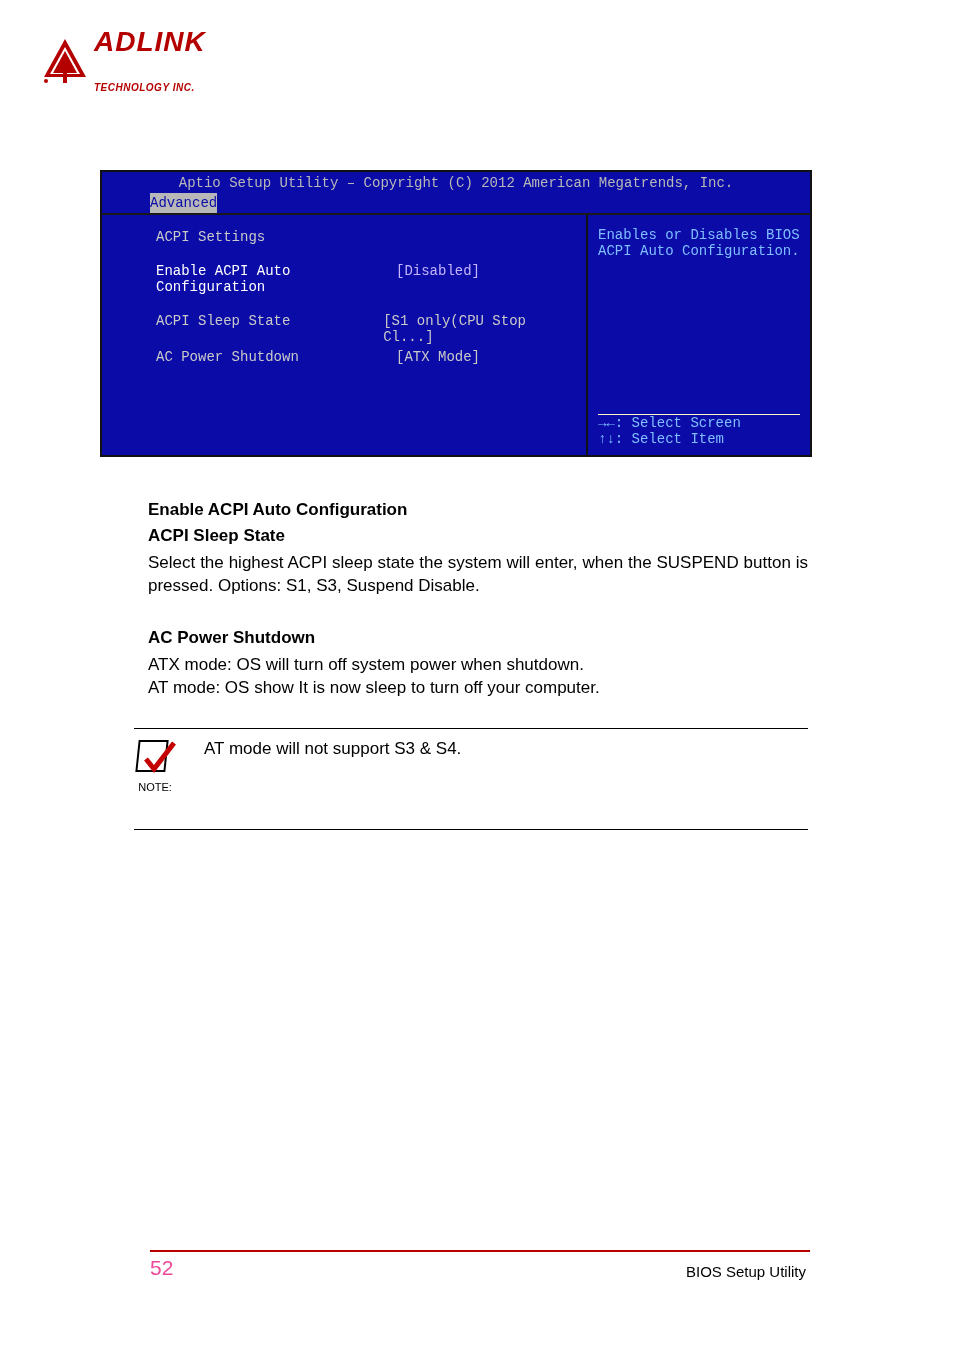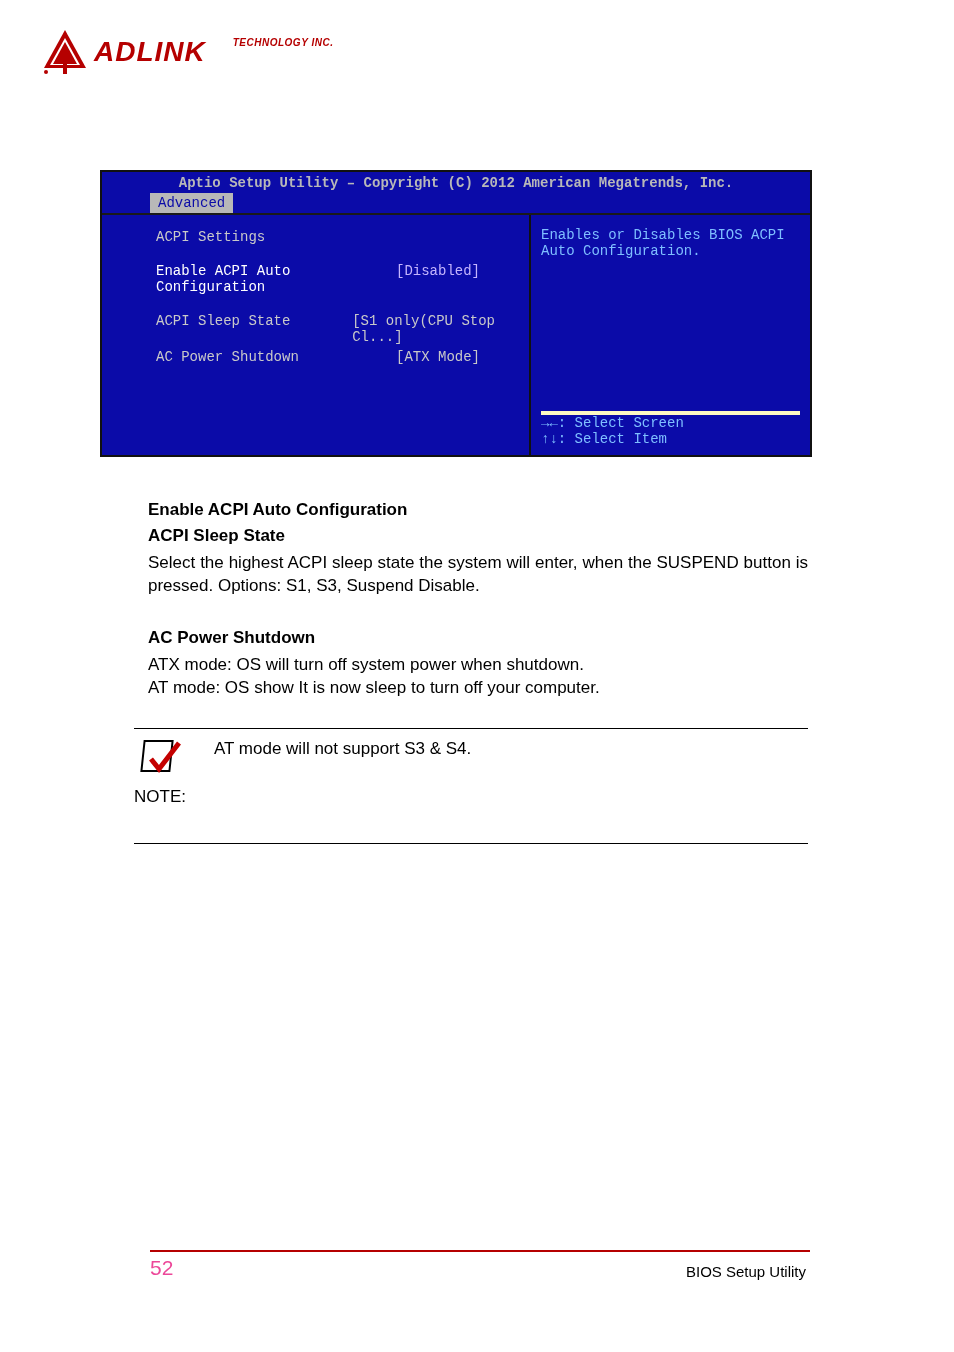--- a/index.html
+++ b/index.html
@@ -13,21 +13,21 @@
     .logo {
       position: absolute;
       top: 28px;
       left: 42px;
       display: flex;
       align-items: center;
       gap: 6px;
     }
     .logo-text {
       display: flex;
-      flex-direction: row;
+      flex-direction: column;
       line-height: 1;
       gap: 27px;
     }
     .logo-title {
       font-weight: 900;
       font-size: 28px;
       letter-spacing: 1px;
       color: #b50000;
       font-style: italic;
     }
@@ -45,29 +45,28 @@
       width: 712px;
       border: 2px solid #111;
       background: #0b0ba8;
     }
     .bios-header {
       color: #b8b8b8;
       font-family: "Courier New", monospace;
       font-size: 14px;
       text-align: center;
       padding: 3px 0 0 0;
-      font-weight: bold;
     }
     .bios-tab {
       display: inline-block;
       background: #b8b8b8;
       color: #0b0ba8;
       font-family: "Courier New", monospace;
       font-size: 14px;
-      padding: 2px 8px;
+      padding: 2px 0;
       margin-left: 48px;
       margin-top: 2px;
     }
     .bios-body {
       display: flex;
       border-top: 2px solid #1a1a1a;
     }
     .bios-left {
       flex: 1;
       background: #0b0ba8;
@@ -85,33 +84,33 @@
       width: 240px;
       color: #c9c9c9;
       margin-left: 36px;
     }
     .bios-label.hl { color: #fff; }
     .bios-val {
       color: #c9c9c9;
     }
     .bios-val.hl { color: #c4b5fd; }
     .bios-right {
-      width: 281px;
+      width: 224px;
       background: #0b0ba8;
       color: #7fbfff;
       font-family: "Courier New", monospace;
       font-size: 14px;
       border-left: 2px solid #111;
       padding: 12px 10px 8px 10px;
       display: flex;
       flex-direction: column;
       justify-content: space-between;
     }
     .bios-help { color: #7fbfff; }
-    .bios-keys { color: #7fbfff; border-top: 4px solid #fef9c3; }
+    .bios-keys { color: #7fbfff; border-top: 1px solid #fef9c3; }
     .content {
       position: absolute;
       top: 500px;
       left: 148px;
       width: 660px;
       color: #000;
     }
     .section-head {
       font-weight: 700;
       font-size: 17px;
@@ -131,22 +130,22 @@
       margin-left: -14px;
       border-top: 1px solid #000;
       border-bottom: 1px solid #000;
     }
     .note-icon-wrap {
       display: flex;
       flex-direction: column;
       align-items: center;
     }
     .note-label {
-      font-size: 17px;
-      margin-top: 8px;
+      font-size: 11px;
+      margin-top: 2px;
     }
     .note-text {
       font-size: 17px;
       padding-top: 2px;
     }
     .footer-line {
       position: absolute;
       bottom: 100px;
       left: 150px;
       width: 660px;

